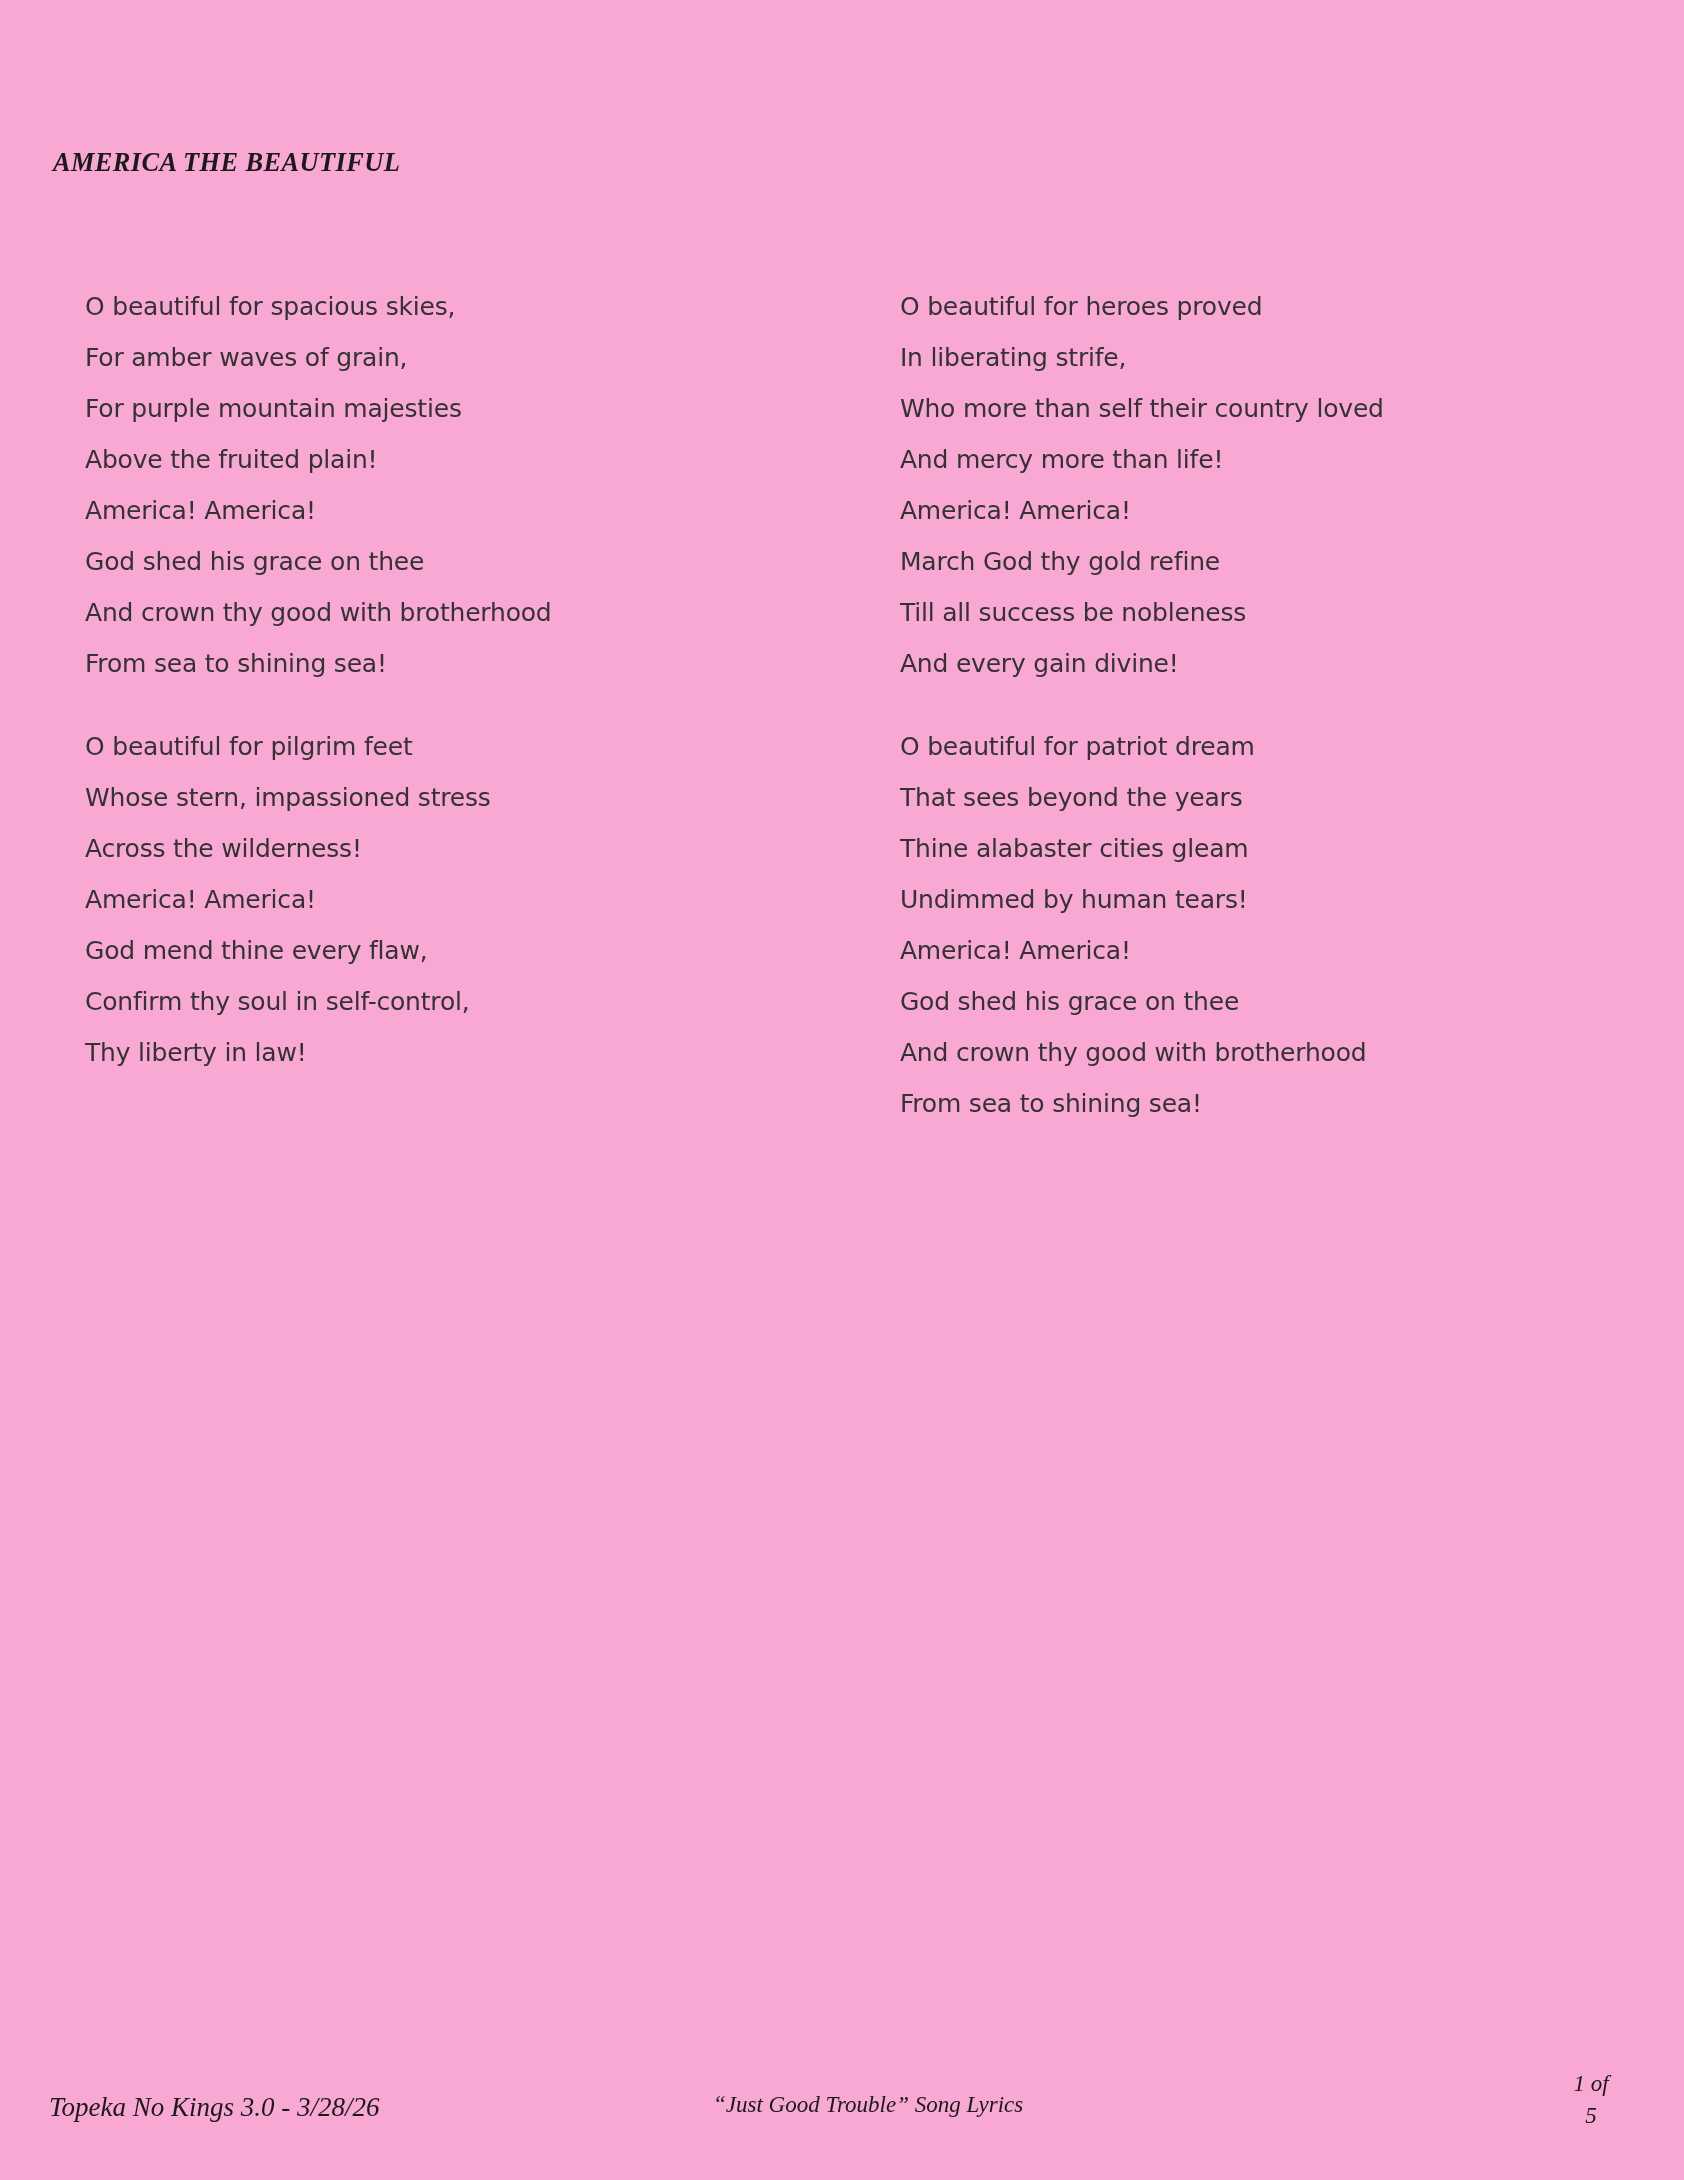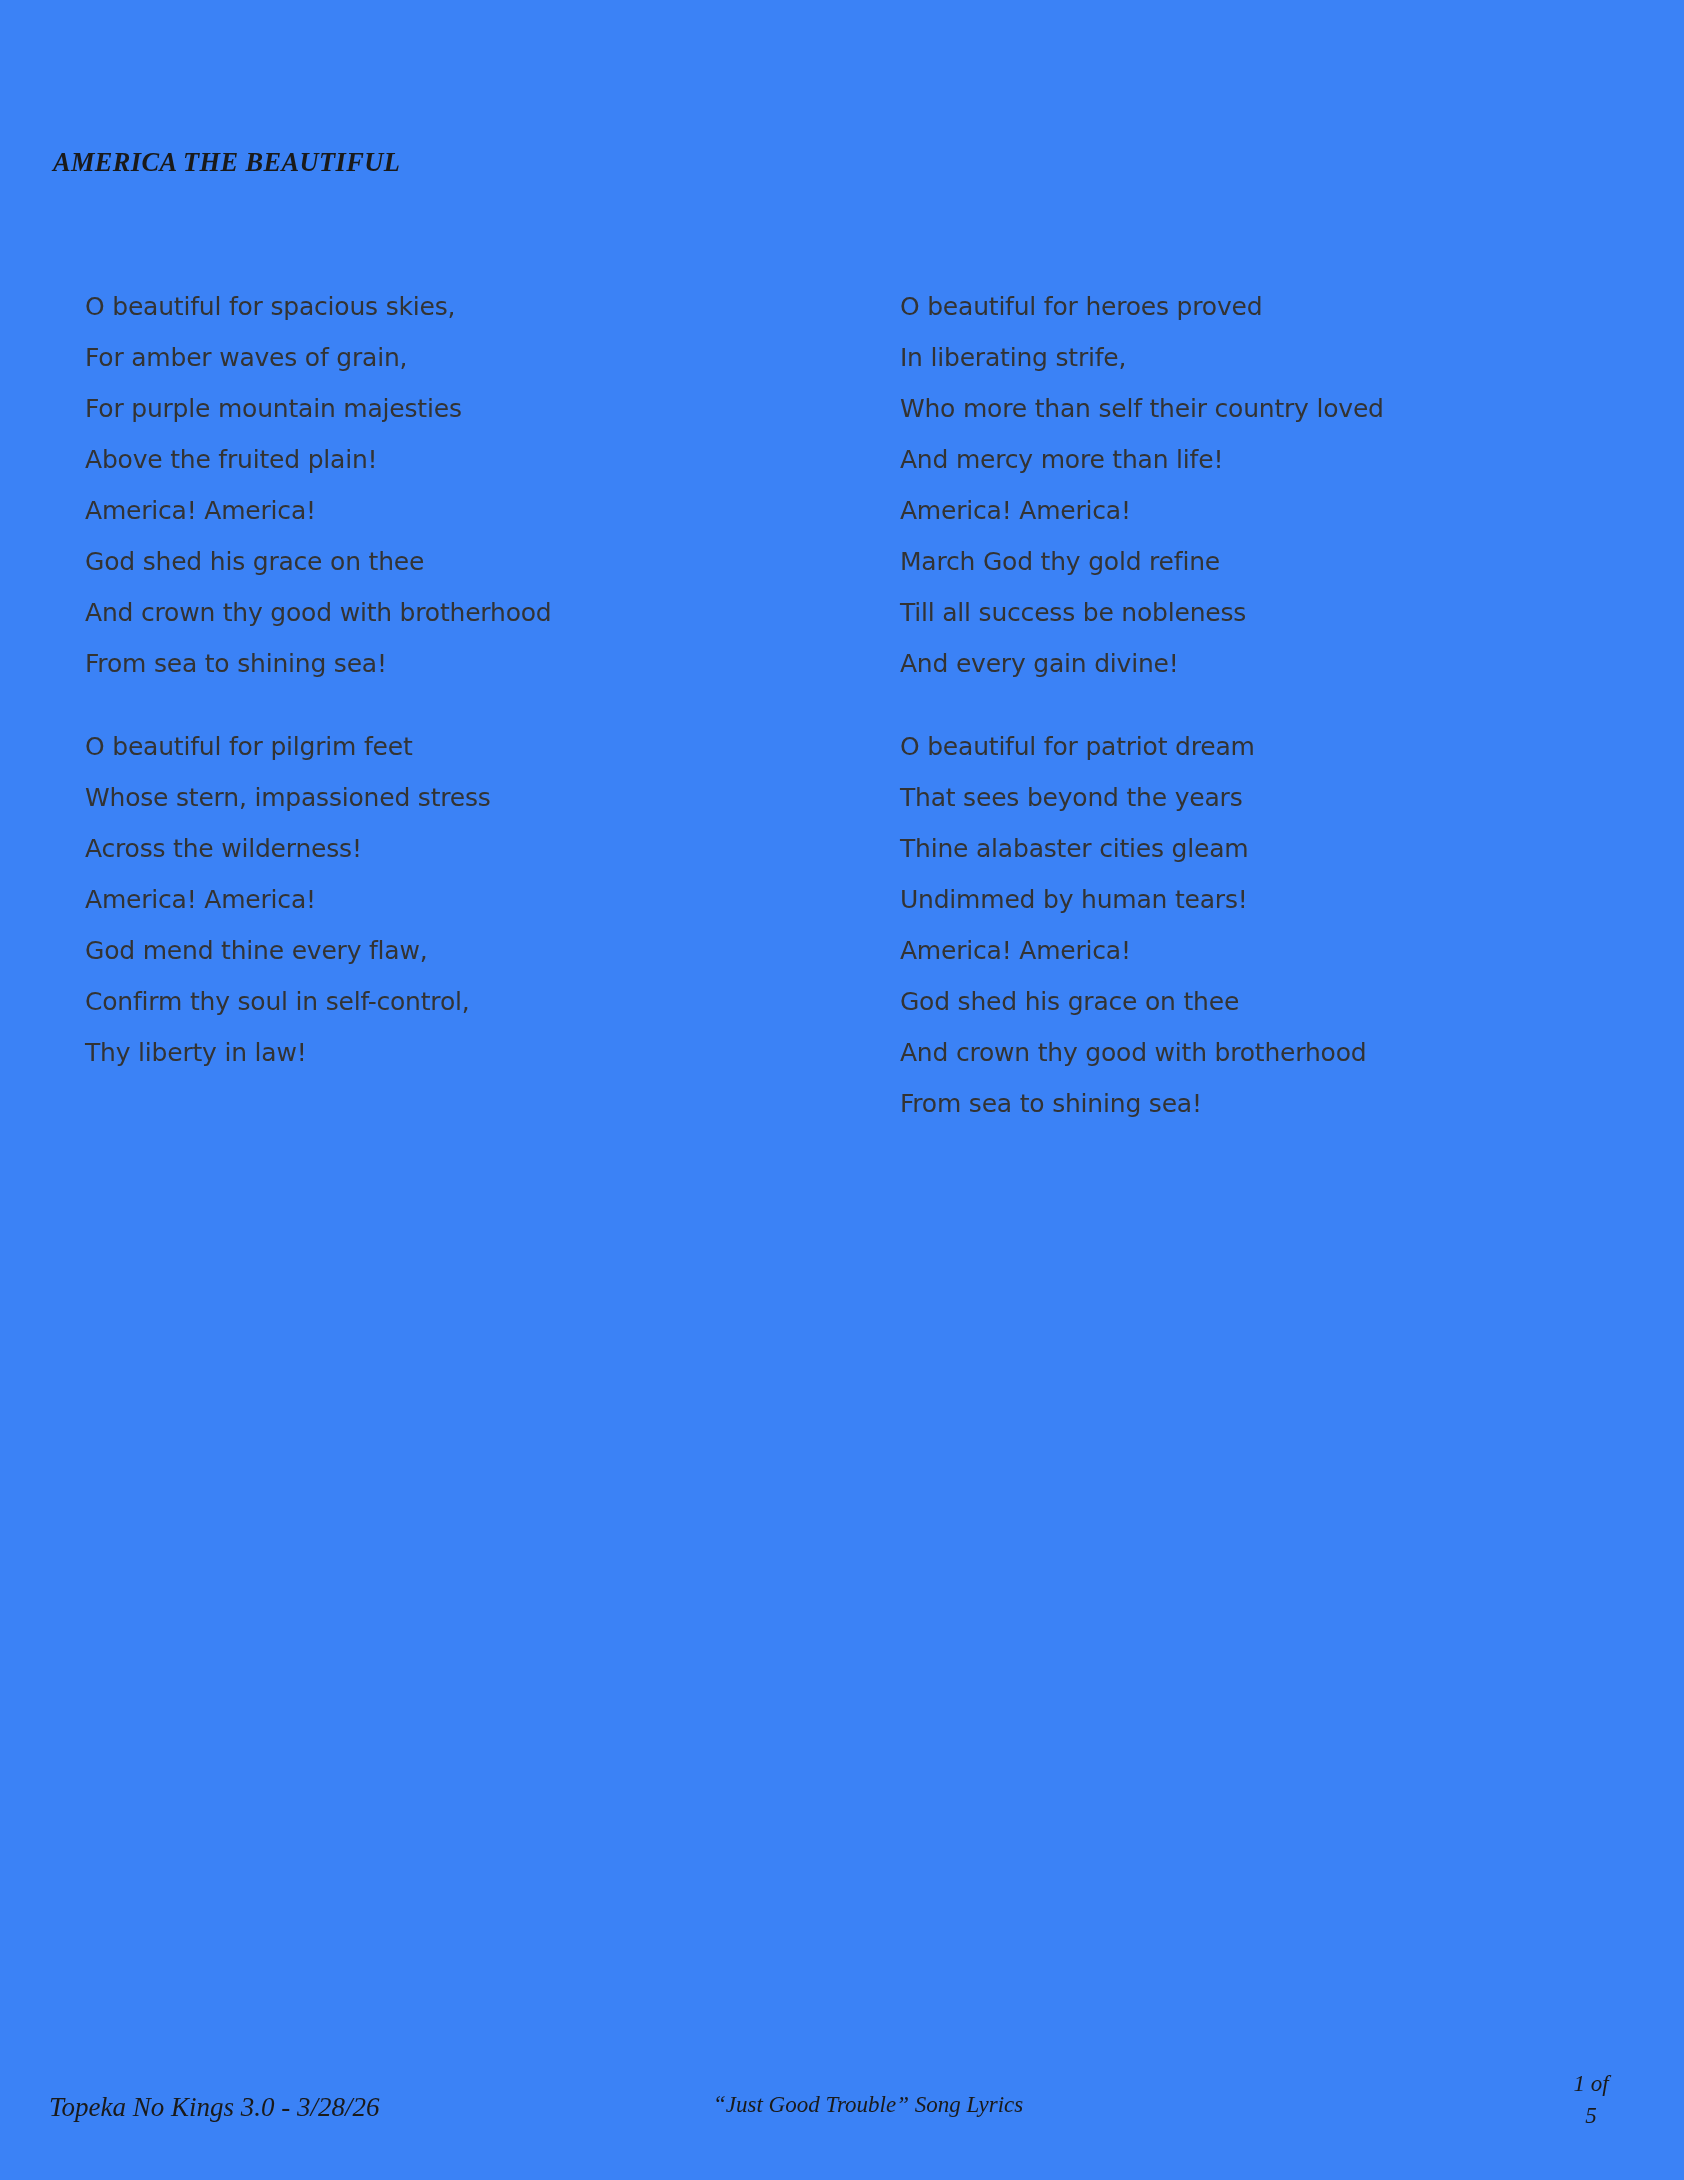--- a/index.html
+++ b/index.html
@@ -12,21 +12,21 @@
     height: 2181px;
     position: relative;
     font-family: "Liberation Sans", sans-serif;
     color: #2b2b2b;
     overflow: hidden;
   }
 
   .page {
     position: absolute;
     inset: 0;
-    background: #3b82f6;
+    background: #f9a8d4;
   }
 
   .doc-title {
     position: absolute;
     left: 53px;
     top: 147px;
     font-family: "Liberation Serif", serif;
     font-style: italic;
     font-weight: bold;
     font-size: 26.4px;

